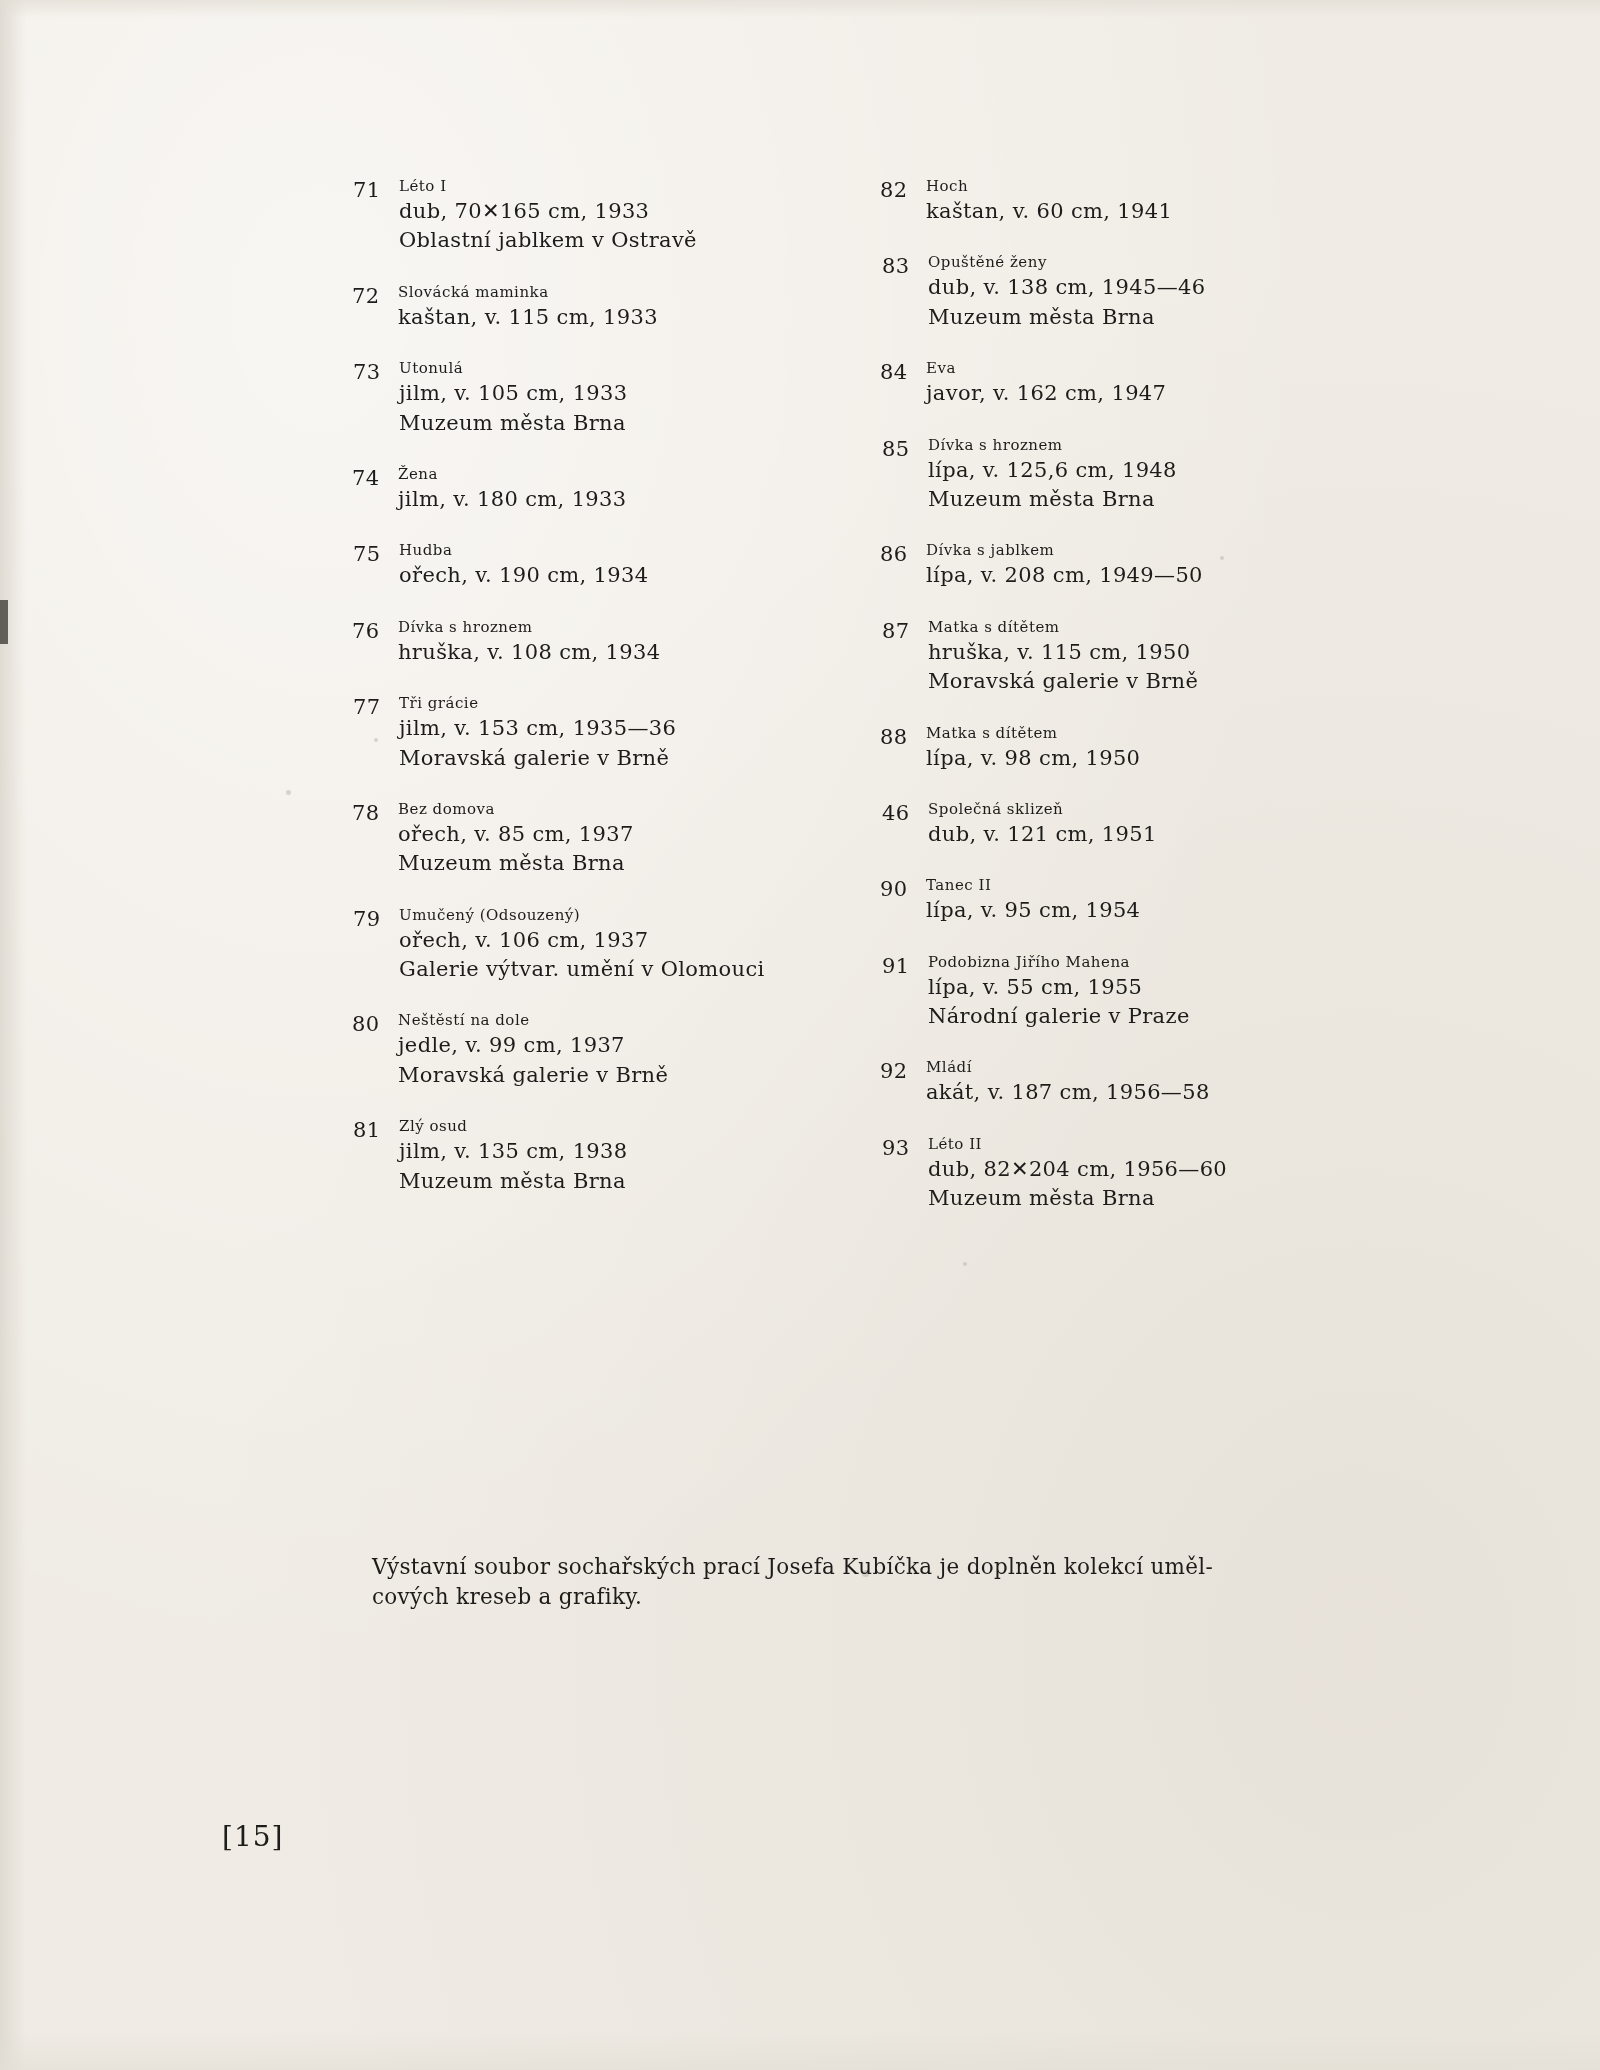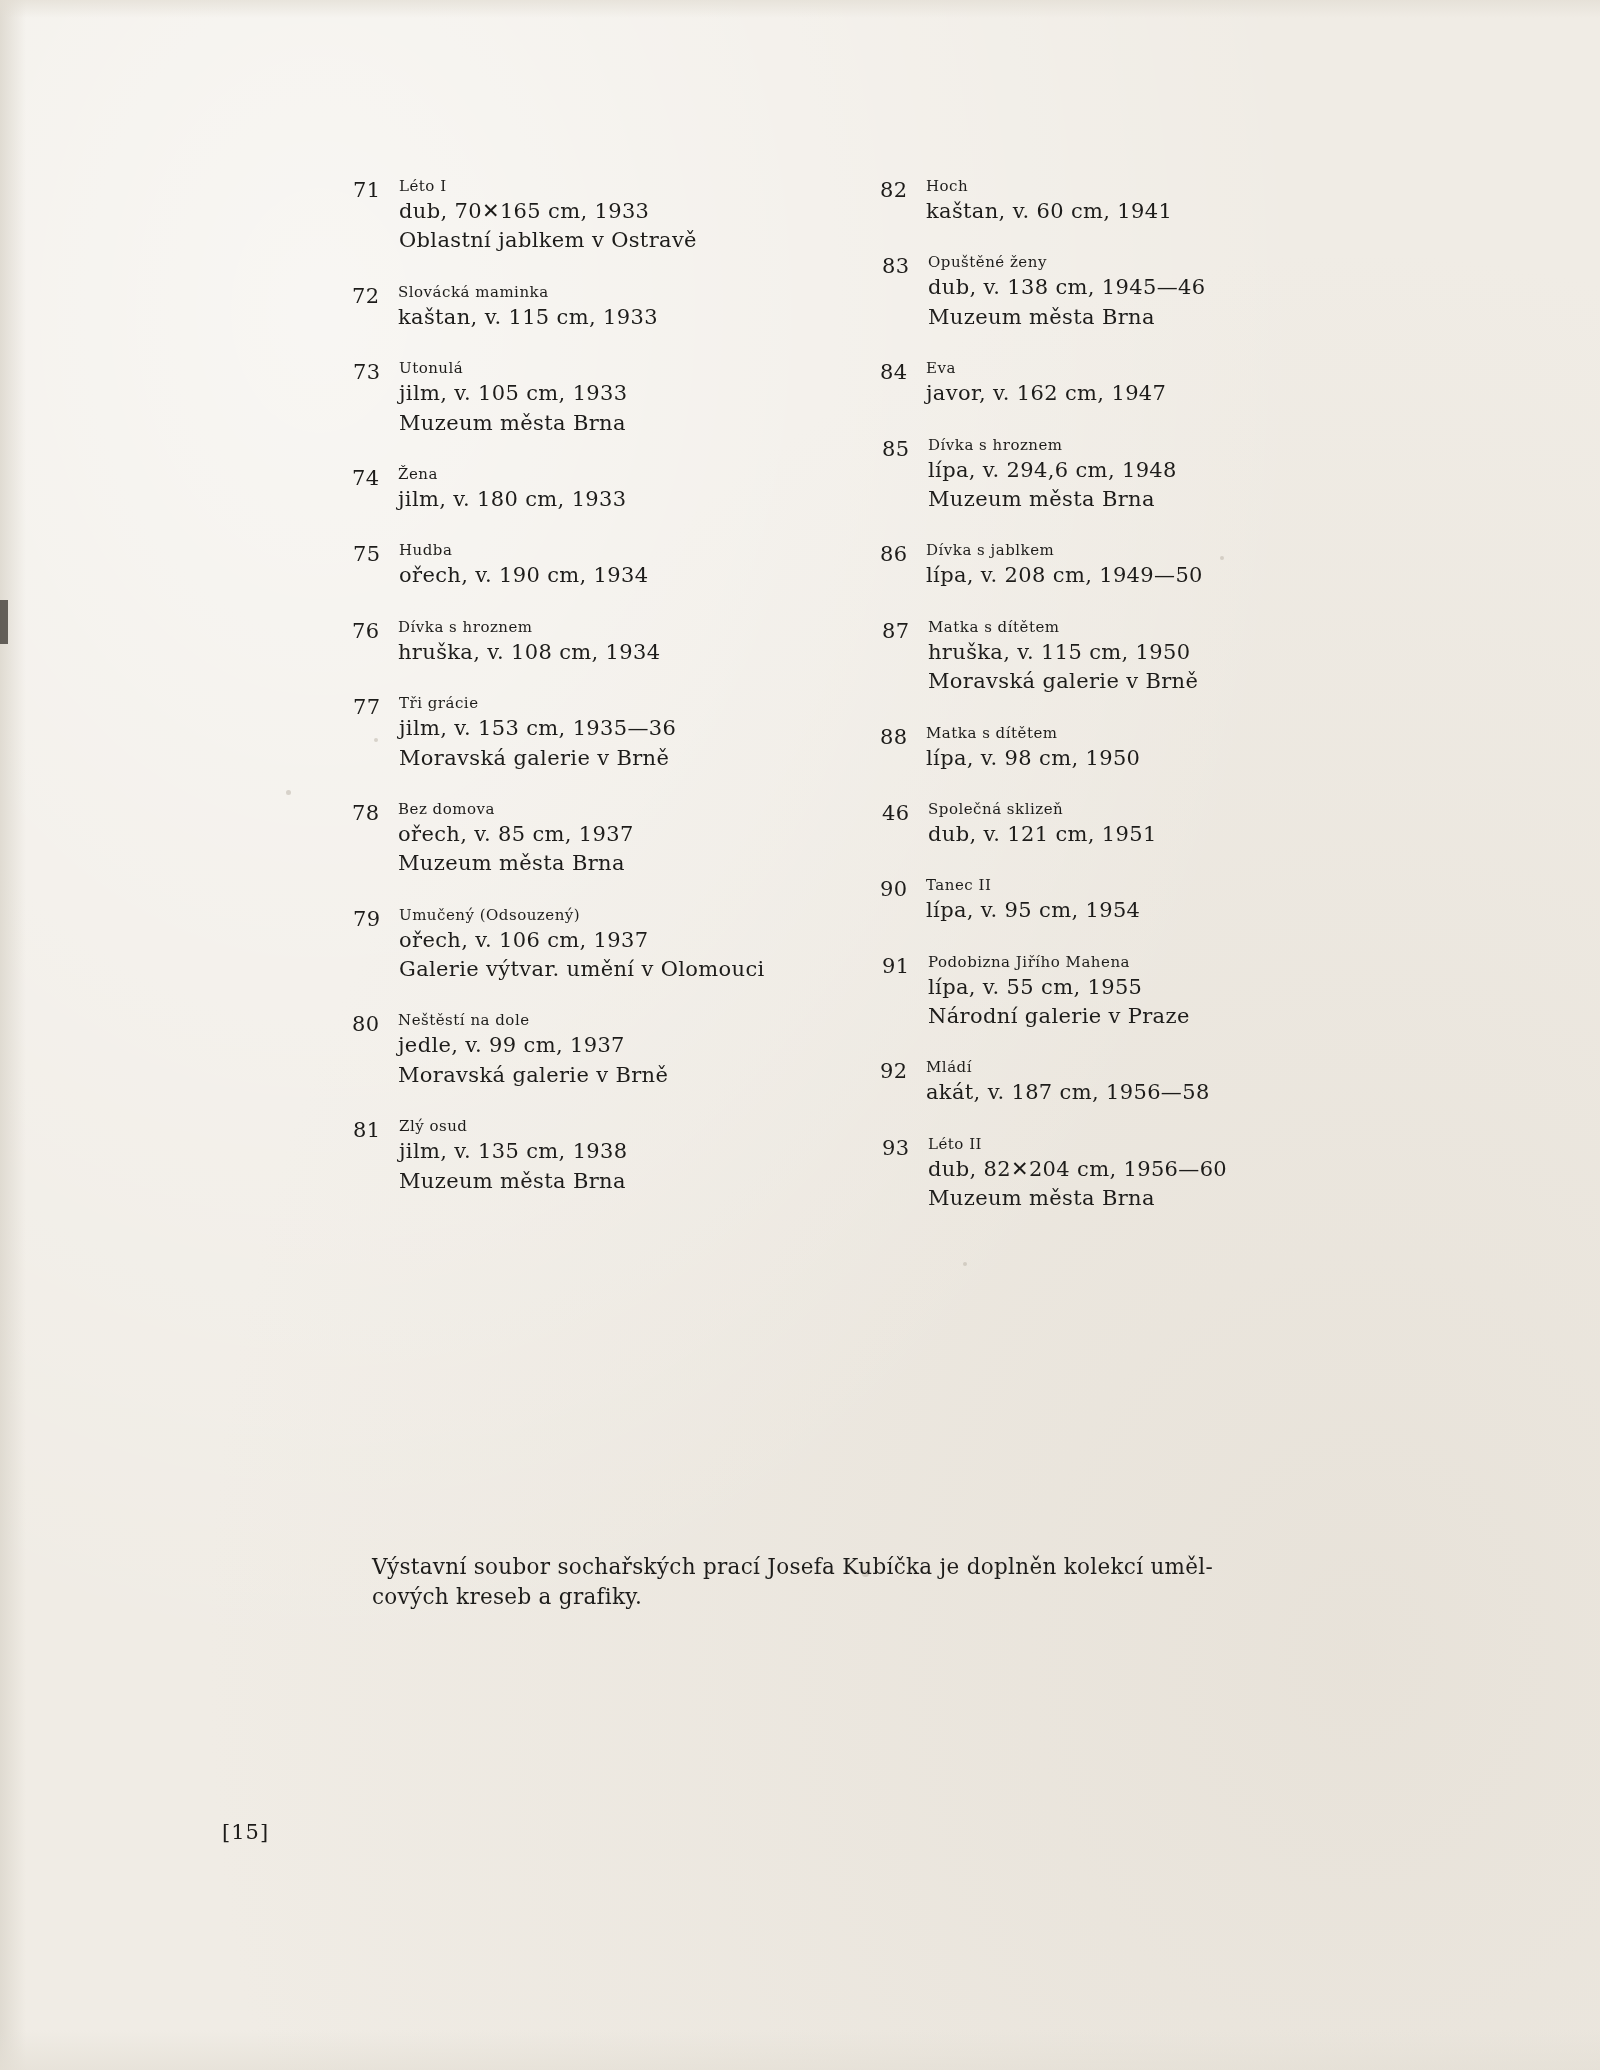--- a/index.html
+++ b/index.html
@@ -126,21 +126,21 @@
     letter-spacing: 0.3px;
     text-align: justify;
     margin-left: 24px;
   }
   .note .line2 { text-align: left; }
 
   .folio {
     position: absolute;
     left: 222px;
     top: 1820px;
-    font-size: 21px;
+    font-size: 28px;
     letter-spacing: 1px;
   }
 </style>
 </head>
 <body>
 
 <div class="page">
   <div class="edge-left"></div>
   <div class="edge-top"></div>
   <div class="edge-bottom"></div>
@@ -249,21 +249,21 @@
 
         <div class="entry">
           <span class="num">84</span>
           <div class="title">Eva</div>
           <div class="detail">javor, v. 162 cm, 1947</div>
         </div>
 
         <div class="entry">
           <span class="num">85</span>
           <div class="title">Dívka s hroznem</div>
-          <div class="detail">lípa, v. 294,6 cm, 1948</div>
+          <div class="detail">lípa, v. 125,6 cm, 1948</div>
           <div class="owner">Muzeum města Brna</div>
         </div>
 
         <div class="entry">
           <span class="num">86</span>
           <div class="title">Dívka s jablkem</div>
           <div class="detail">lípa, v. 208 cm, 1949—50</div>
         </div>
 
         <div class="entry">

